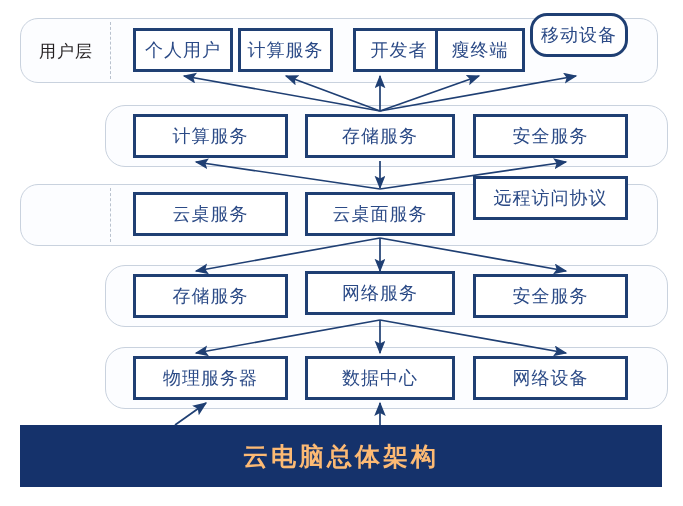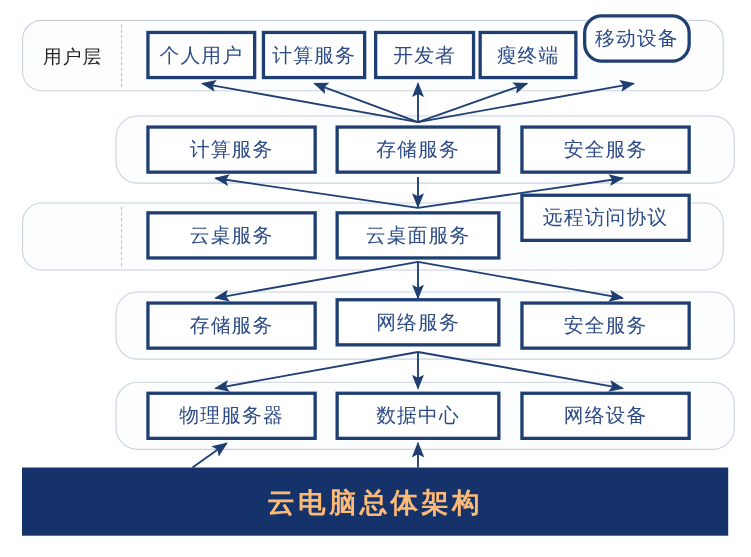--- a/index.html
+++ b/index.html
@@ -79,21 +79,21 @@
 <body>
 
 <div id="stage">
 
   <div class="layer" style="left:20px;top:18px;width:638px;height:65px;"></div>
   <div class="divider" style="left:110px;top:22px;height:57px;"></div>
   <div class="layer-label" style="left:25px;top:40px;width:82px;">用户层</div>
 
   <div class="node" style="left:133px;top:28px;width:100px;height:44px;">个人用户</div>
   <div class="node" style="left:238px;top:28px;width:95px;height:44px;">计算服务</div>
-  <div class="node" style="left:340px;top:28px;width:92px;height:44px;">开发者</div>
+  <div class="node" style="left:353px;top:28px;width:92px;height:44px;">开发者</div>
   <div class="node" style="left:435px;top:28px;width:90px;height:44px;">瘦终端</div>
   <div class="node" style="left:530px;top:13px;width:98px;height:44px;border-radius:17px;">移动设备</div>
 
   <div class="layer wide" style="left:105px;top:105px;width:563px;height:62px;"></div>
 
   <div class="node" style="left:133px;top:114px;width:155px;height:44px;">计算服务</div>
   <div class="node" style="left:305px;top:114px;width:150px;height:44px;">存储服务</div>
   <div class="node thin" style="left:473px;top:114px;width:155px;height:44px;">安全服务</div>
 
   <div class="layer" style="left:20px;top:184px;width:638px;height:62px;"></div>

